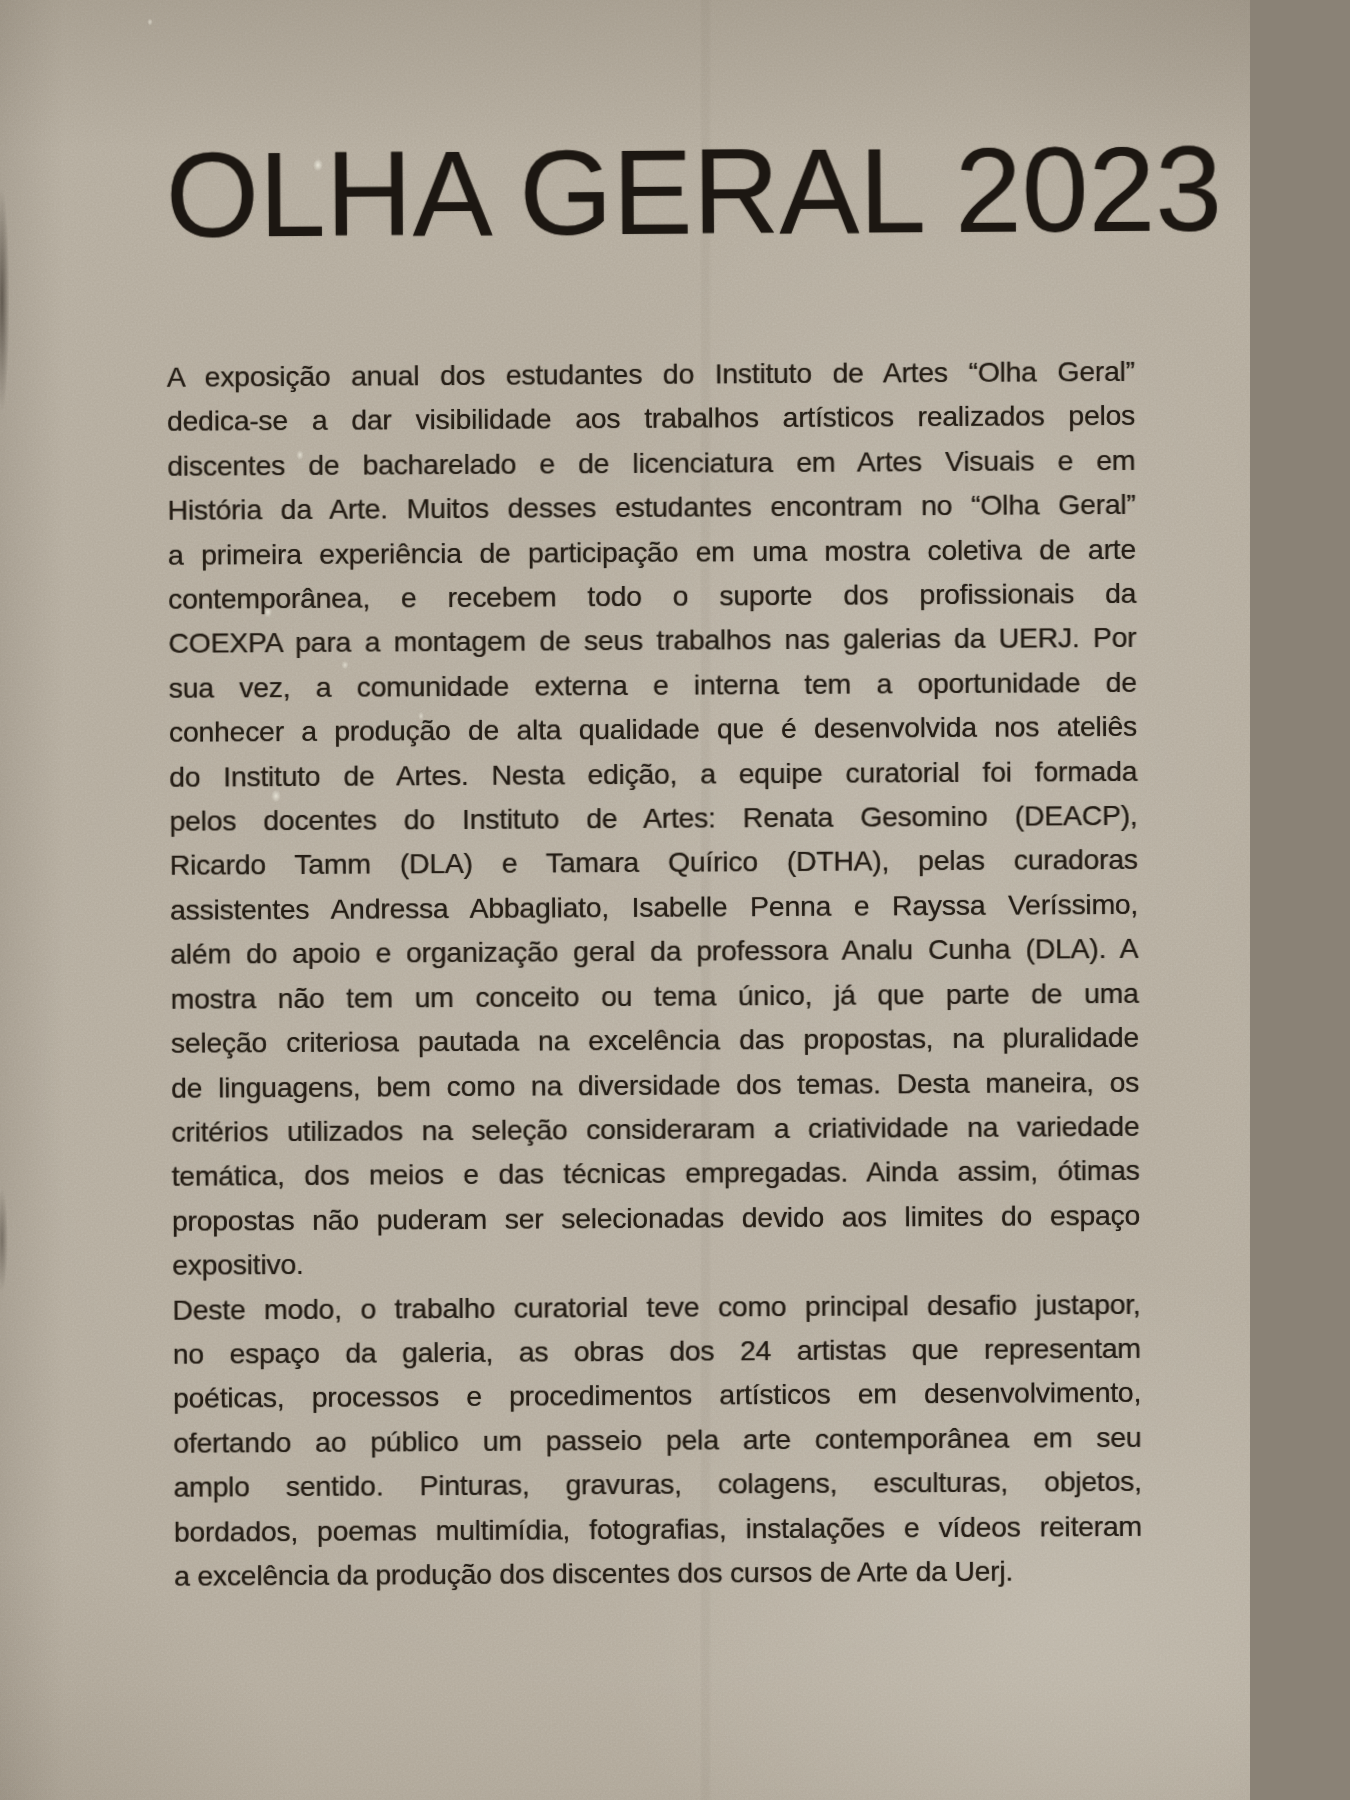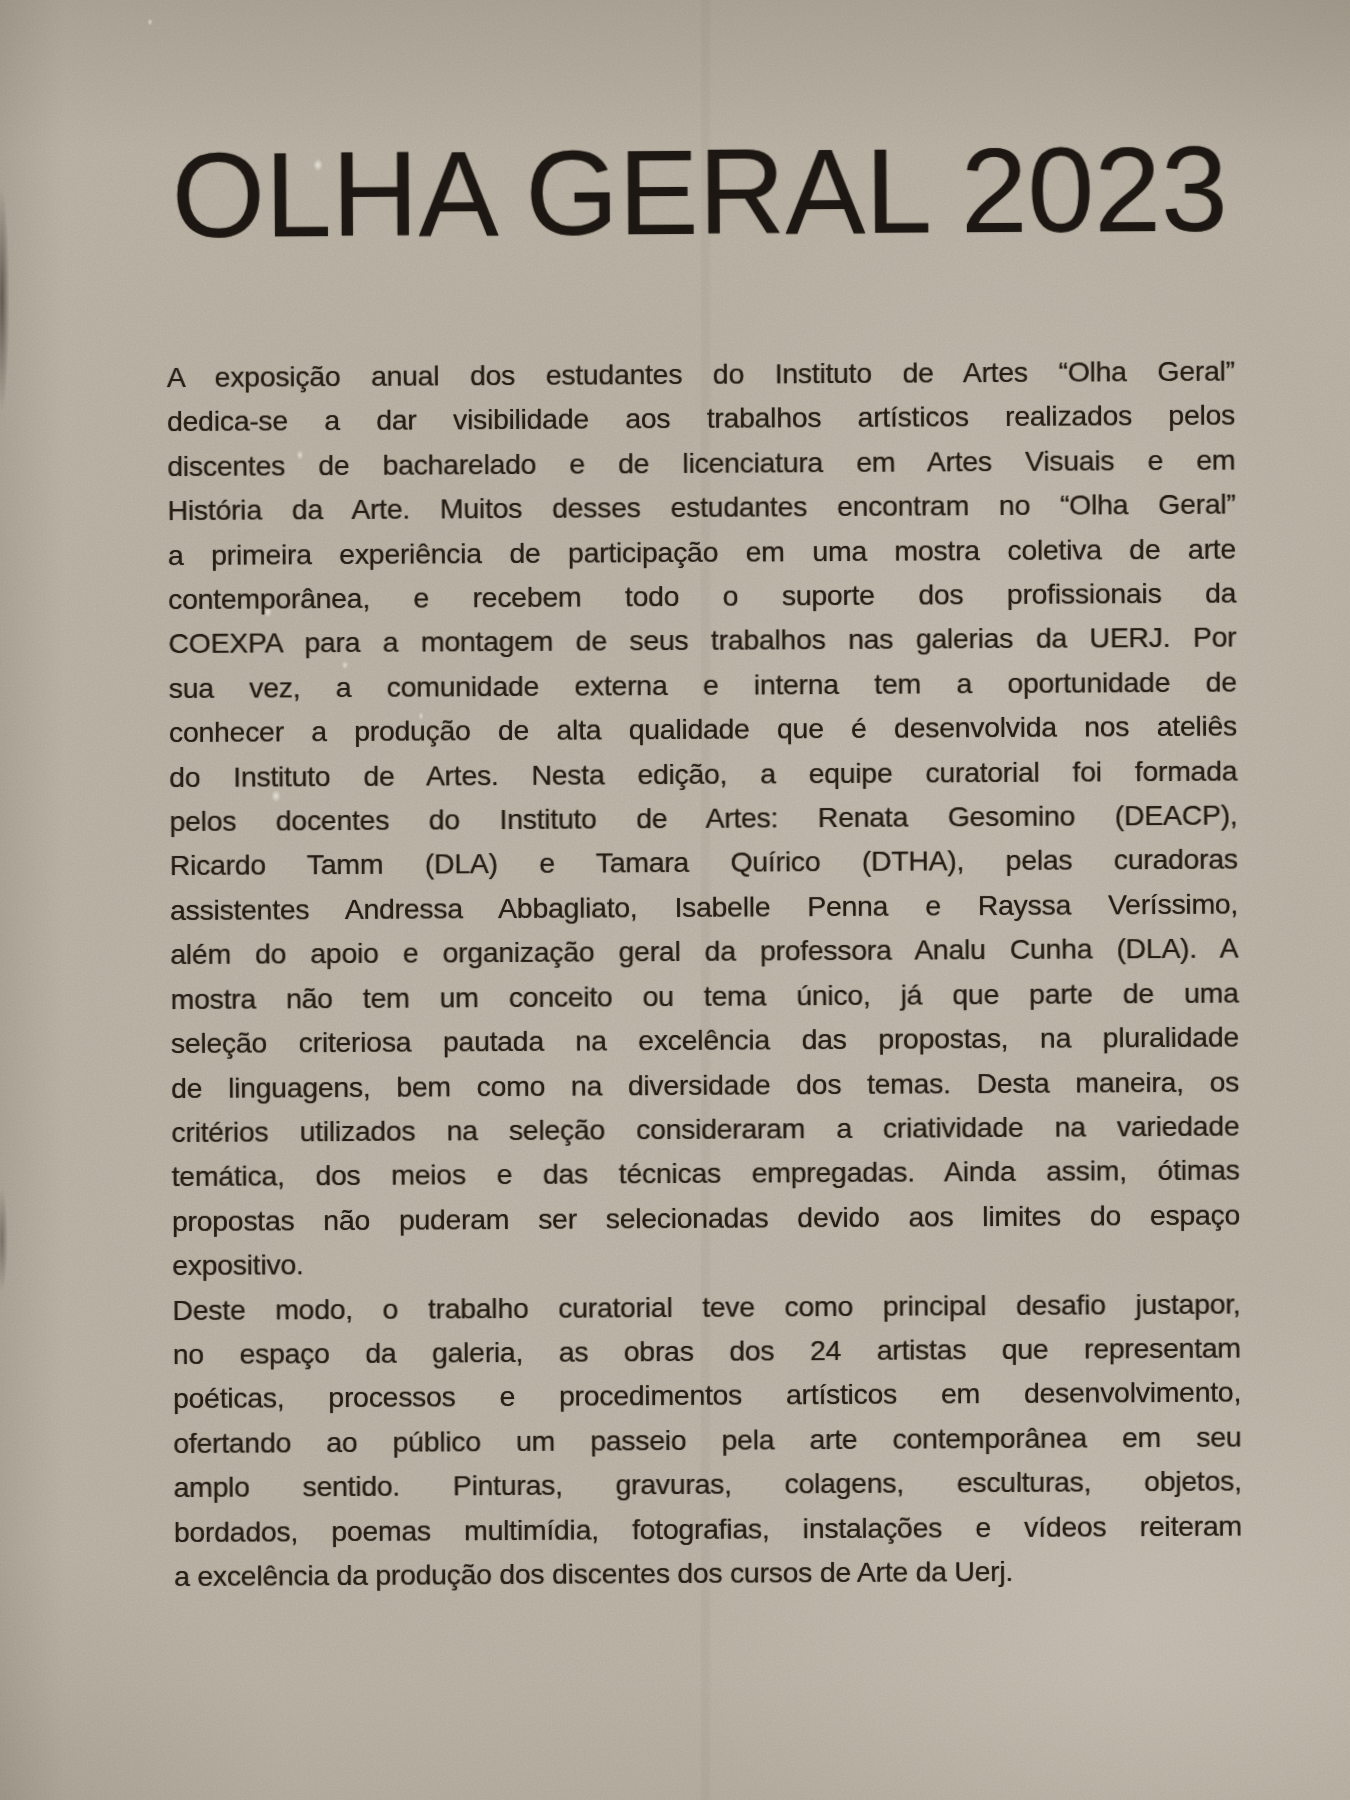--- a/index.html
+++ b/index.html
@@ -1,17 +1,17 @@
 <!DOCTYPE html>
 <html><head>
 <meta charset="utf-8">
 <style>
   html,body{margin:0;padding:0;background:#8a8276;}
   .stage{
-    position:relative;width:1350px;height:1800px;overflow:hidden;
+    position:relative;width:1250px;height:1800px;overflow:hidden;
     background:#b5ad9f;
     font-family:"Liberation Sans", sans-serif;
   }
   
   .lighting{
     position:absolute;inset:0;pointer-events:none;
     background:
       radial-gradient(520px 720px at 74% 36%, rgba(255,255,248,.10), rgba(255,255,248,0) 70%),
       radial-gradient(640px 520px at 84% 90%, rgba(255,255,246,.14), rgba(255,255,246,0) 70%),
       radial-gradient(900px 900px at 52% 60%, rgba(255,255,250,.06), rgba(255,255,250,0) 75%),

